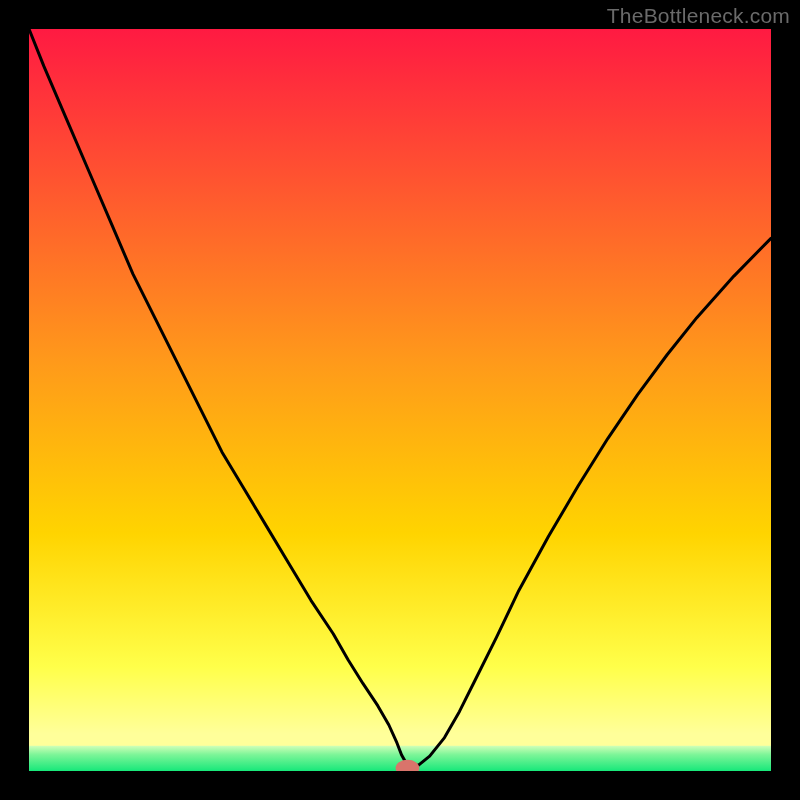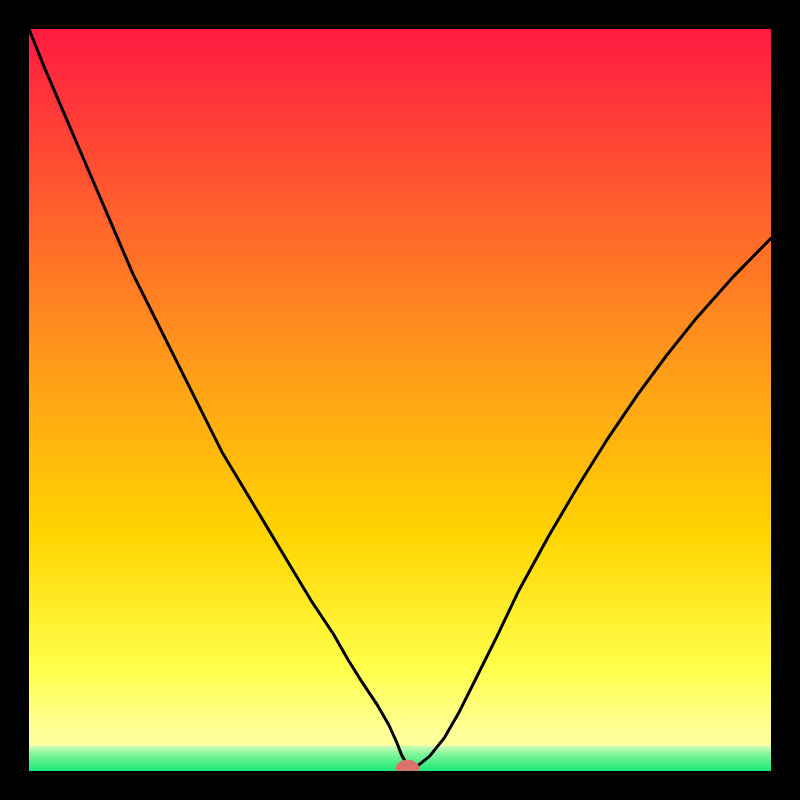--- a/index.html
+++ b/index.html
@@ -30,20 +30,21 @@
     left: 29px;
     top: 29px;
     width: 742px;
     height: 742px;
   }
 </style>
 </head>
 <body>
 
 <div class="outer">
+  <div class="watermark">TheBottleneck.com</div>
   <svg class="plot" viewBox="0 0 742 742" preserveAspectRatio="none">
     <defs>
       <linearGradient id="bg-grad" x1="0" y1="0" x2="0" y2="1">
         <stop id="g0" offset="0%" stop-color="#ff1a42"></stop>
         <stop id="g1" offset="45%" stop-color="#ff9a1a"></stop>
         <stop id="g2" offset="68%" stop-color="#ffd400"></stop>
         <stop id="g3" offset="86%" stop-color="#ffff4a"></stop>
         <stop id="g4" offset="95%" stop-color="#ffff9a"></stop>
       </linearGradient>
       <linearGradient id="green-grad" x1="0" y1="0" x2="0" y2="1">

